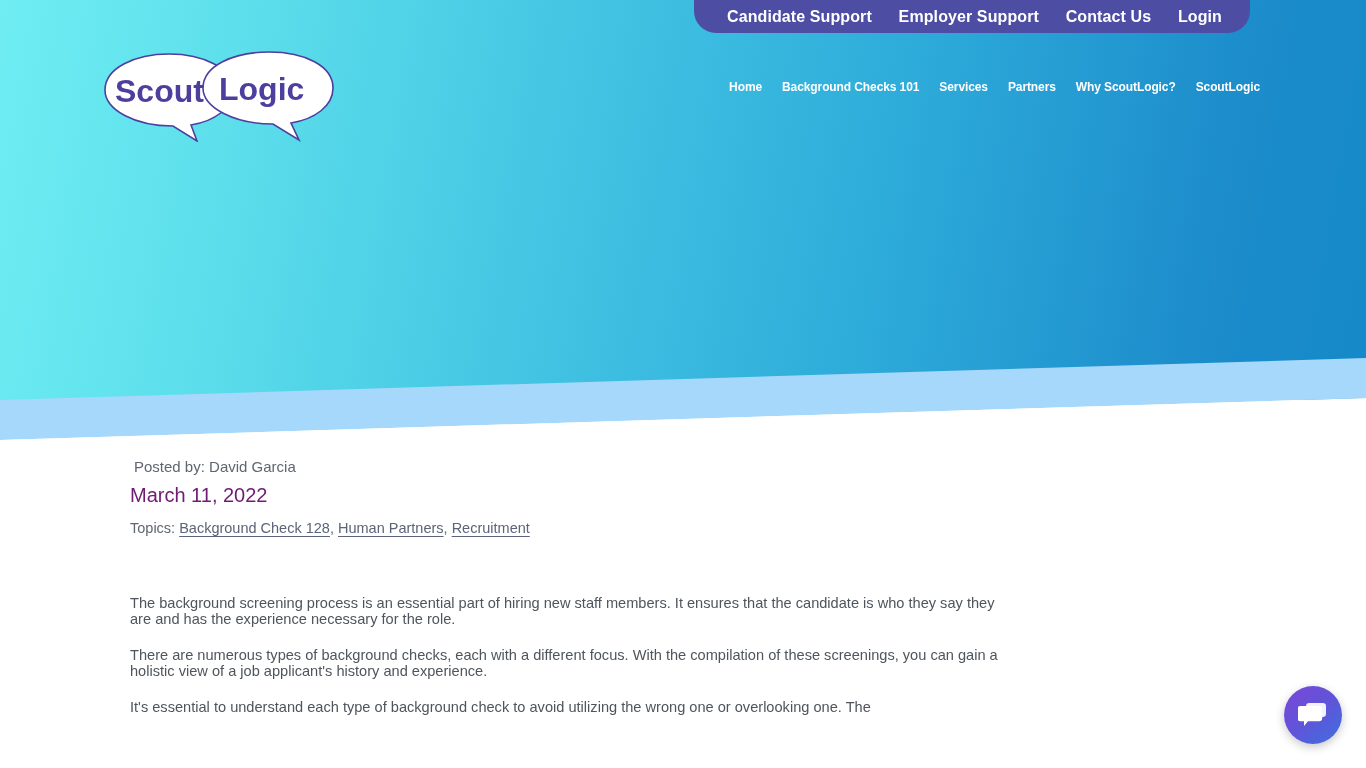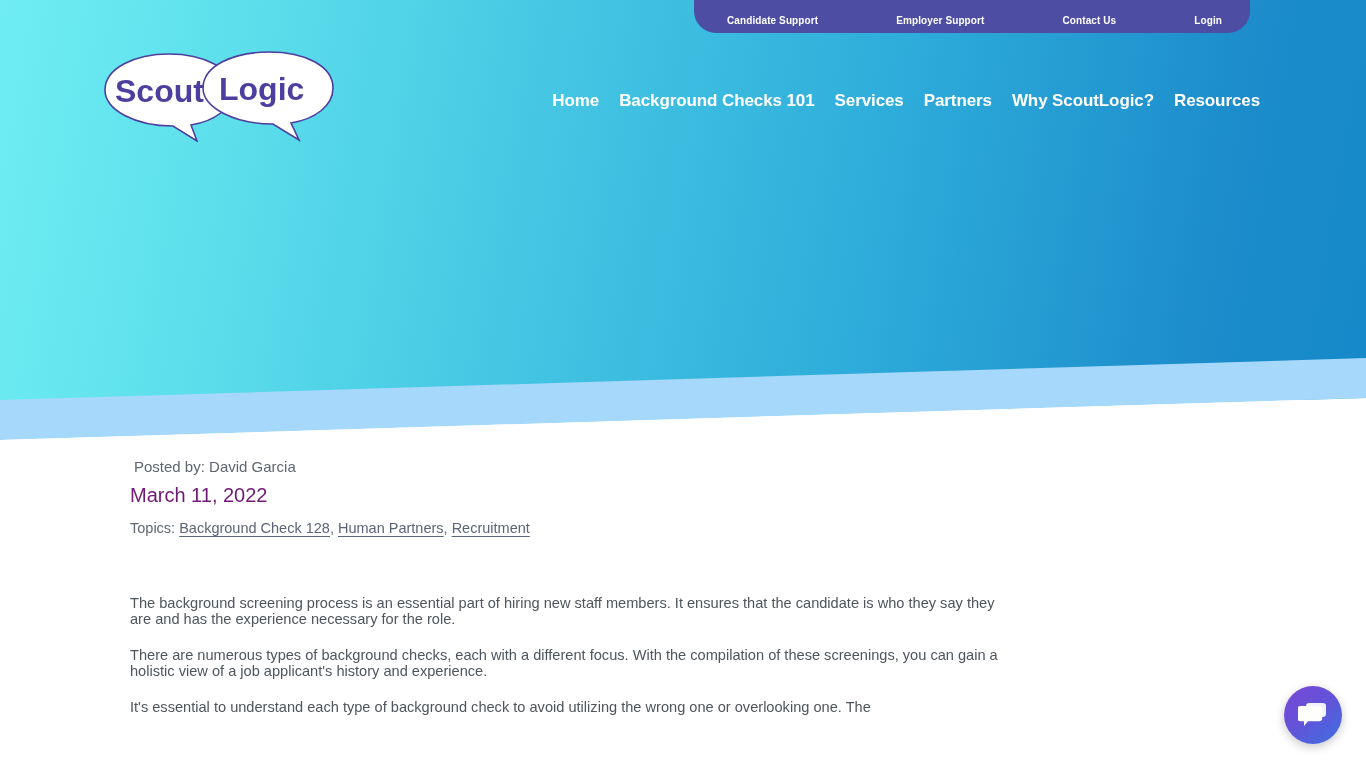--- a/index.html
+++ b/index.html
@@ -34,36 +34,36 @@
   
   .topbar {
     position:absolute; left:694px; top:-14px; width:556px; height:47px;
     background:#4D4DA3;
     border-radius:0 0 22px 22px;
     display:flex; align-items:flex-end; justify-content:space-between;
     padding:0 28px 7px 33px;
     z-index:30;
   }
   .topbar-link {
-    color:#ffffff; font-size:10px; font-weight:bold;
+    color:#ffffff; font-size:16px; font-weight:bold;
     text-decoration:none; white-space:nowrap; letter-spacing:.1px;
     cursor:pointer;
   }
 
   
   .logo { position:absolute; left:97px; top:48px; width:242px; height:94px; z-index:20; cursor:pointer;text-align:center; }
   .logo svg { display:block; width:242px; height:94px; }
 
   
   .mainnav {
     position:absolute; right:96px; top:80px; display:flex; align-items:center; gap:0px; z-index:20;
   }
   .nav-link {
-    color:#ffffff; font-size:17px; font-weight:bold; text-decoration:none;
-    white-space:nowrap; padding:0 10px; letter-spacing:-.1px; cursor:pointer;margin-top:11px;
+    color:#ffffff; font-size:12px; font-weight:bold; text-decoration:none;
+    white-space:nowrap; padding:0 10px; letter-spacing:-.1px; cursor:pointer;
   }
 
   
   .page-title {
     position:absolute; left:0; top:272px; width:1366px;
     text-align:center; color:#ffffff;
     font-size:33px; font-weight:bold; letter-spacing:.4px;
     z-index:10;
   }
 
@@ -118,21 +118,21 @@
       <text x="122" y="52" font-family="Liberation Sans, sans-serif" font-size="32" font-weight="bold" fill="#4D3F9E">Logic</text>
     </svg>
   </div>
 
   <nav class="mainnav">
     <a class="nav-link">Home</a>
     <a class="nav-link">Background Checks 101</a>
     <a class="nav-link">Services</a>
     <a class="nav-link">Partners</a>
     <a class="nav-link">Why ScoutLogic?</a>
-    <a class="nav-link">Resources</a>
+    <a class="nav-link">ScoutLogic</a>
   </nav>
 
 
   <div class="content">
     <div class="meta-author">Posted by: David Garcia</div>
     <div class="meta-date">March 11, 2022</div>
     <div class="meta-topics">
       <span>Topics:</span>
       <a>Background Check 128</a><span>, </span><a>Human Partners</a><span>, </span><a>Recruitment</a>
     </div>

